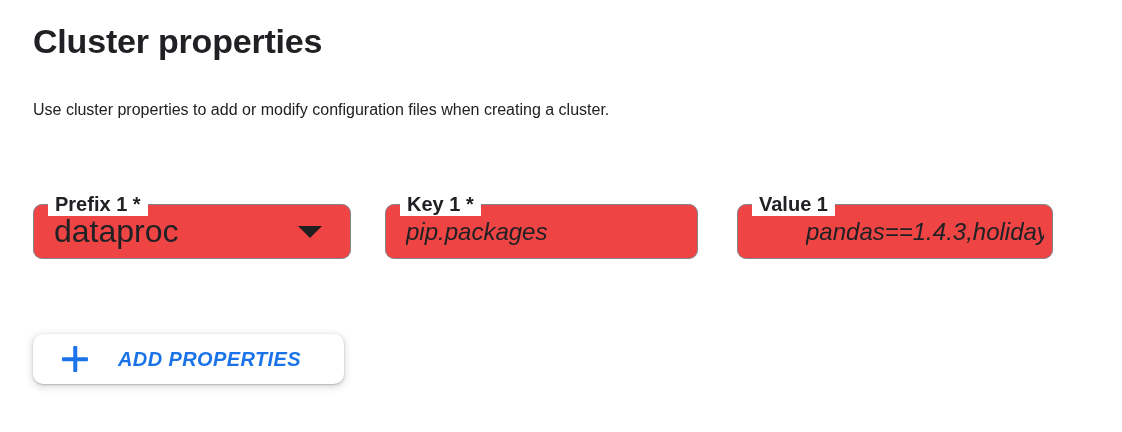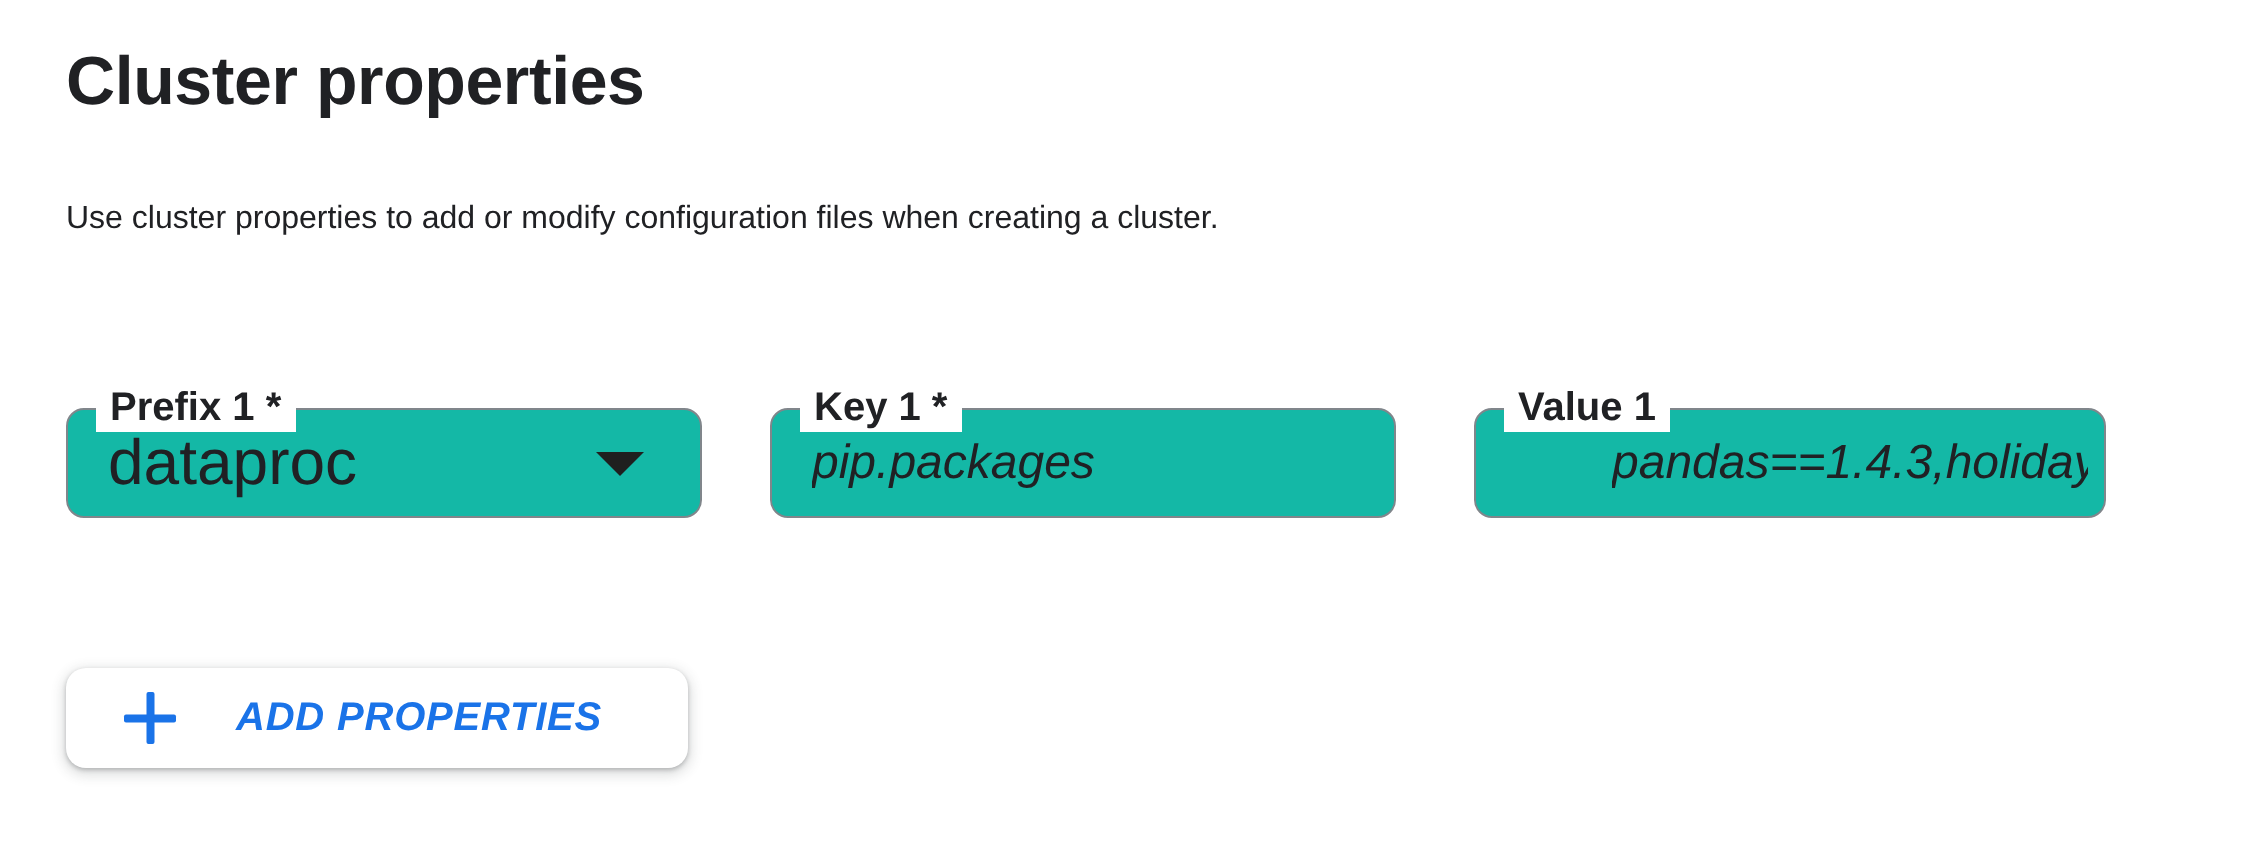--- a/index.html
+++ b/index.html
@@ -34,21 +34,21 @@
     line-height: 28px;
     color: var(--text, #202124);
   }
   .field {
     position: absolute;
     top: 204px;
     height: 55px;
     box-sizing: border-box;
     border: 1.5px solid var(--field_border, #80868b);
     border-radius: 9px;
-    background: #14b8a6;
+    background: #ef4444;
   }
   .field-prefix { left: 33px;  width: 318px; }
   .field-key    { left: 385px; width: 313px; }
   .field-value  { left: 737px; width: 316px; padding-left: 48px; }
   .field-label {
     position: absolute;
     top: -13px;
     left: 14px;
     padding: 0 7px;
     background: #fff;

